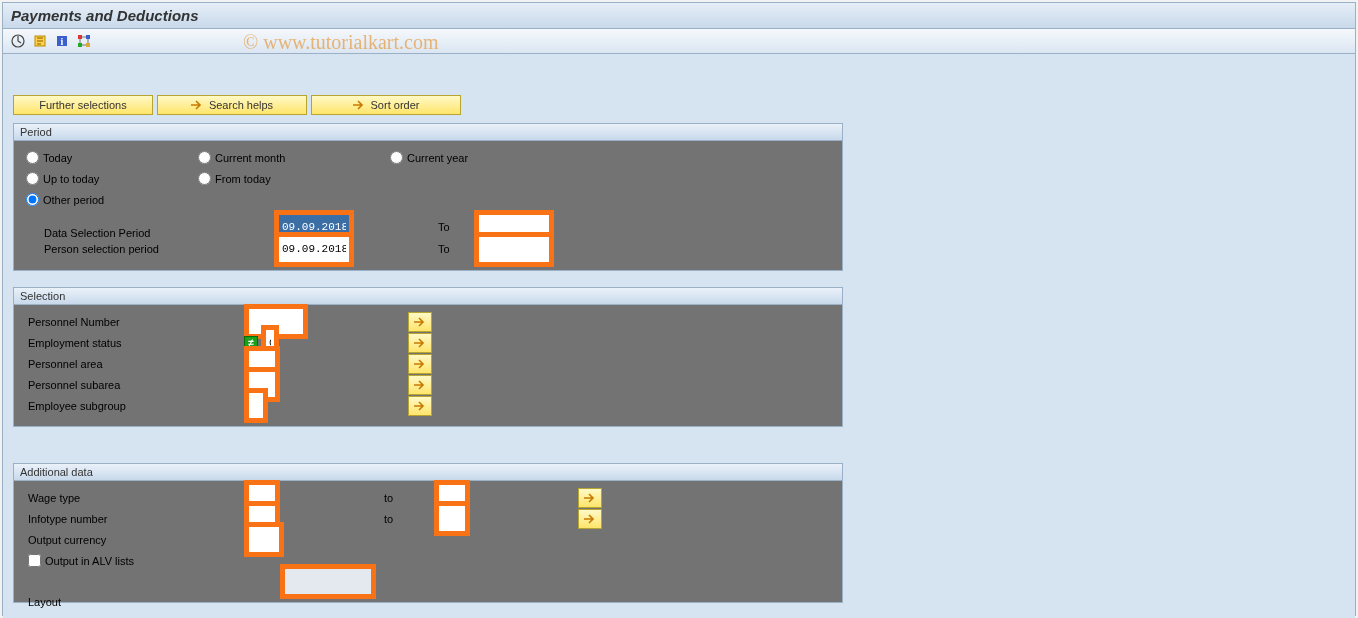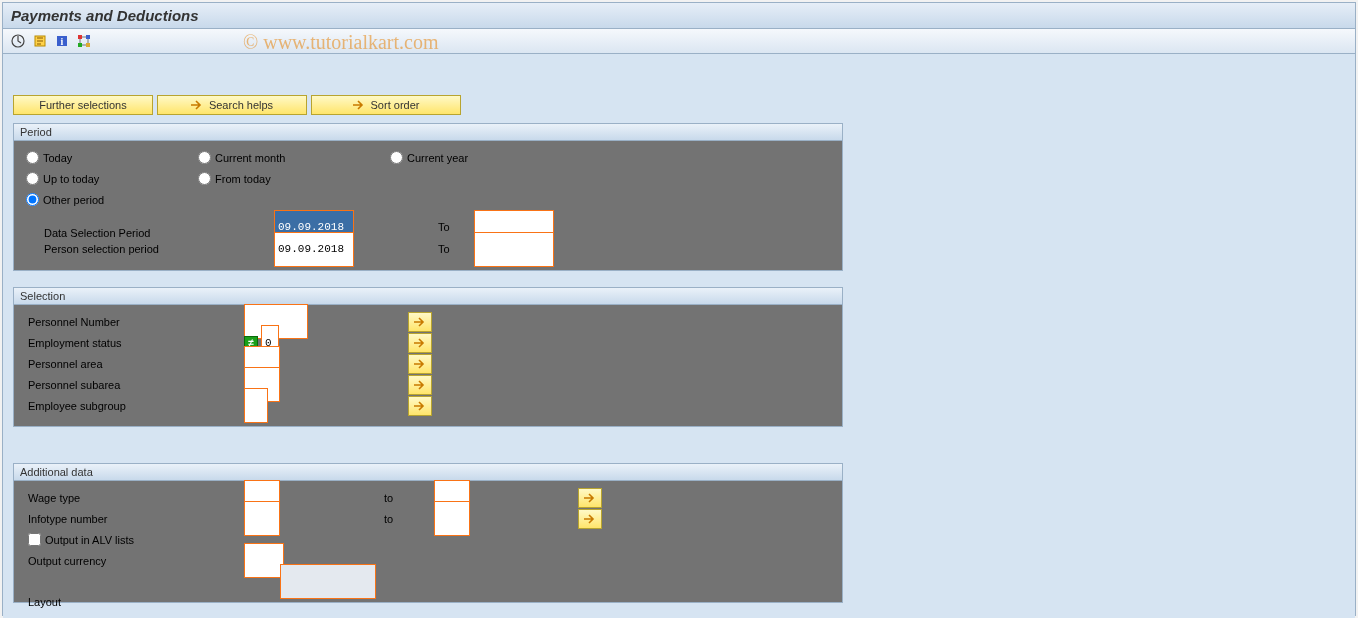--- a/index.html
+++ b/index.html
@@ -84,21 +84,21 @@
   .group-body { padding: 6px 10px 10px 10px; }
   .radio-table { width: 100%; }
   .radio-table td { padding: 2px 0; }
   .radio-wrap { display: inline-flex; align-items: flex-end; gap: 4px; cursor: pointer;}
   .radio-wrap input[type=radio]{ margin:0; }
   .field-row { display: flex; align-items: center; height: 22px; }
   .field-row .label { width: 220px; padding-left: 4px; }
   .field-row .sub-label { padding-left: 20px; }
   .field-row .to-label { width: 40px; text-align: left; padding-left: 4px;}
   .text-input {
-    border: 1px solid #f97316;
+    border: 5px solid #f97316;
     background: #fff;
     height: 35px;
     font-size: 11px;
     font-family: "Courier New", monospace;
     padding: 0 3px;
     color: #000;
   }
   .text-input.selected{
     background:#3b6ea5;
     color:#fff;
@@ -334,30 +334,30 @@
           <span style="width:140px;"><input class="text-input" style="width: 36px;" value=""></span>
           <span style="width:50px;">to</span>
           <span style="width:140px;"><input class="text-input" style="width: 36px;" value=""></span>
           <span class="multi-btn">
             <svg width="12" height="10" viewBox="0 0 12 10">
                 <path d="M0 5 H8 M5 1 L9 5 L5 9" stroke="#c87a00" stroke-width="1.6" fill="none"></path>
               </svg>
           </span>
         </div>
         <div class="sel-row">
+          <span class="label">Output currency</span>
+          <span><input class="text-input" style="width: 40px;" value=""></span>
+        </div>
+        <div class="sel-row">
           <label class="checkbox-wrap" style="padding-left:4px;">
             <input type="checkbox" style="">
             <span>Output in ALV lists</span>
           </label>
         </div>
         <div class="sel-row">
-          <span class="label">Output currency</span>
-          <span><input class="text-input" style="width: 40px;" value=""></span>
-        </div>
-        <div class="sel-row">
           <span class="label" style="width:256px;margin-top:40px;">Layout</span>
           <span><input class="text-input readonly" style="width: 96px;" readonly="" value=""></span>
         </div>
       </div>
     </div>
 
   </div>
 </div>
 
 </body></html>

